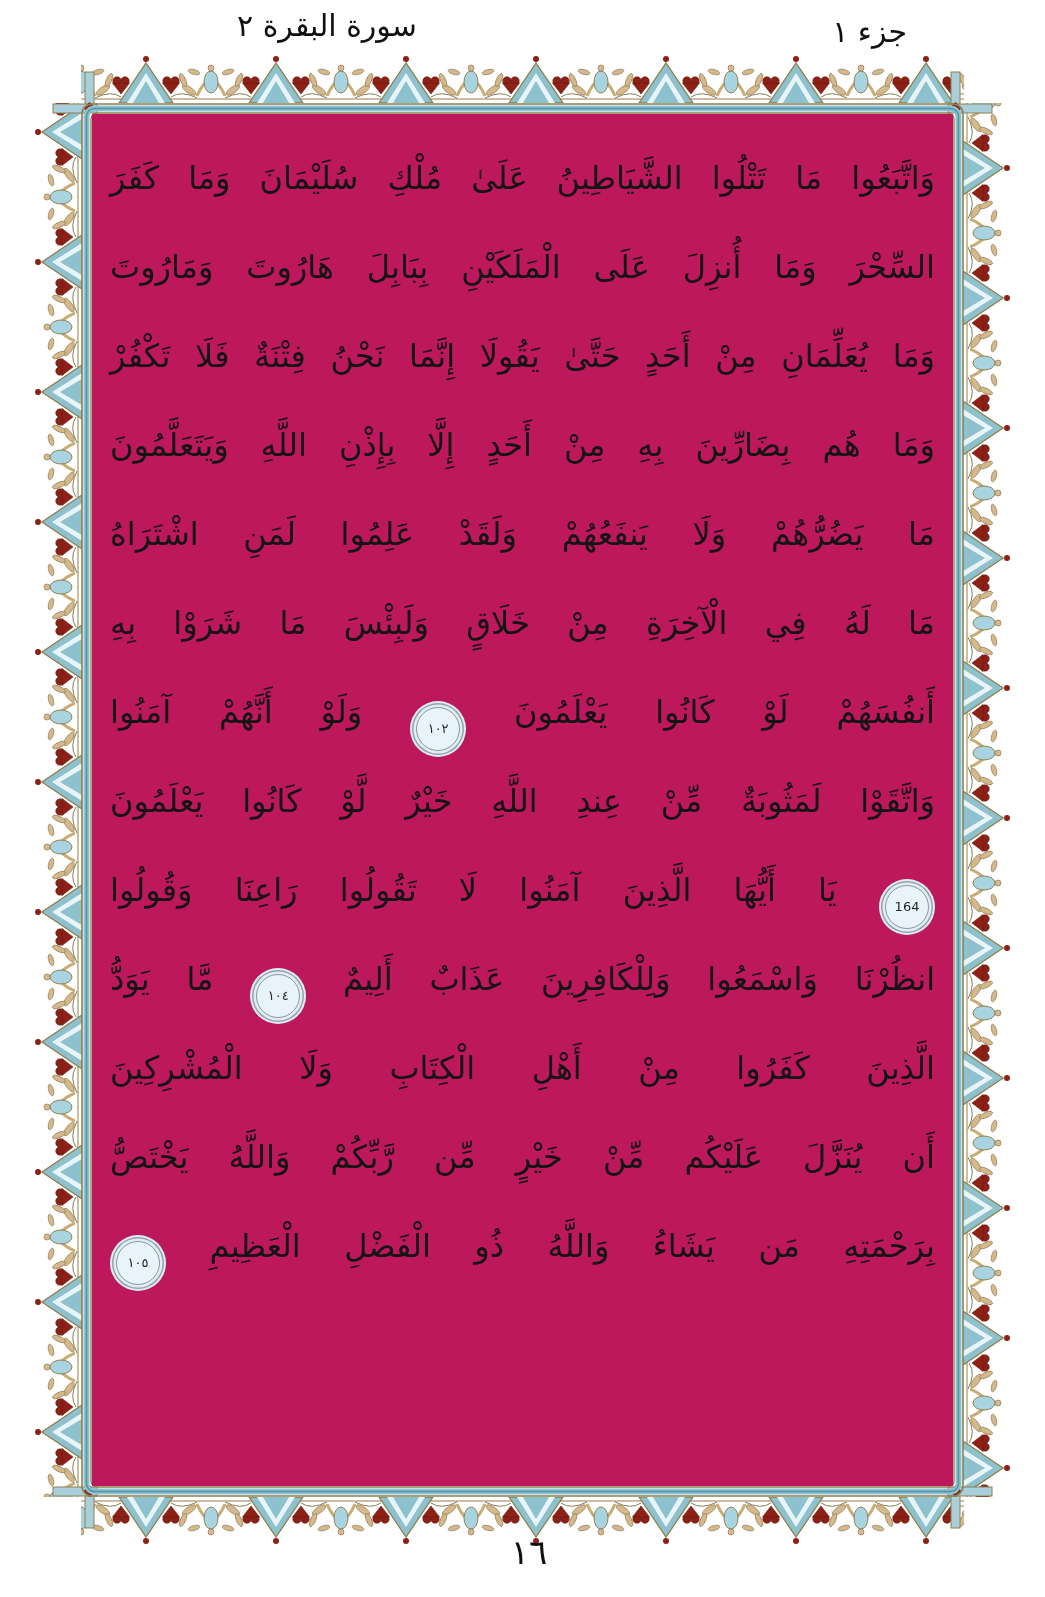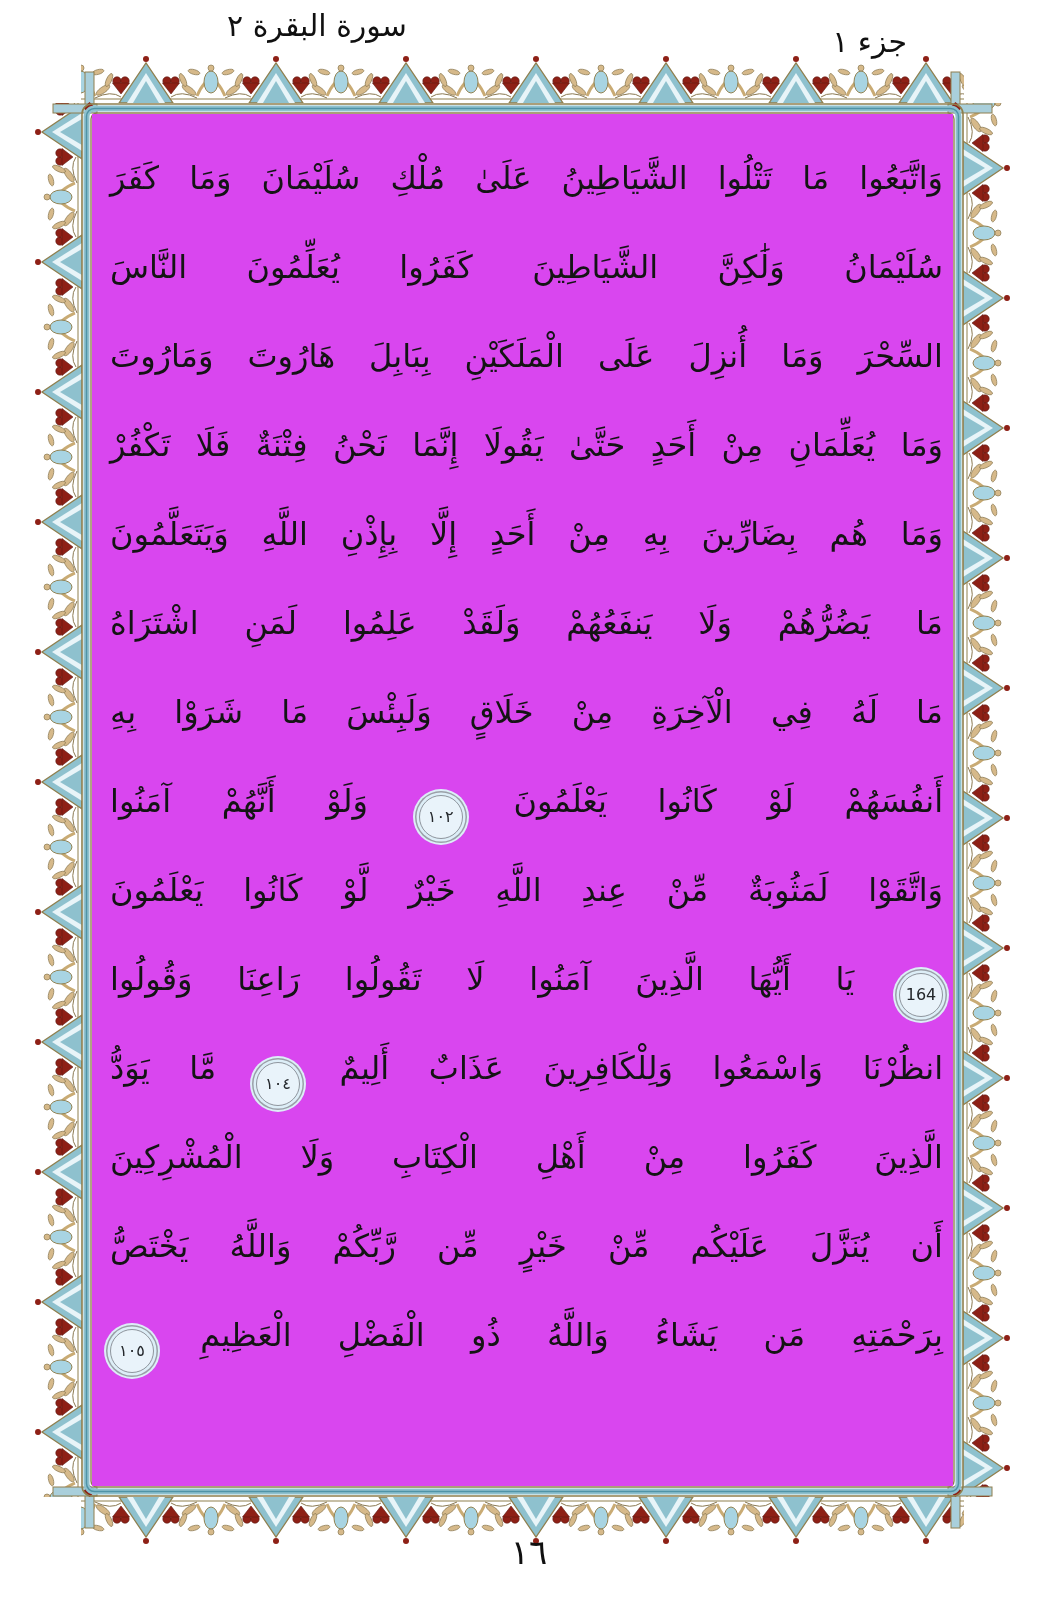--- a/index.html
+++ b/index.html
@@ -1,39 +1,39 @@
 <!DOCTYPE html>
 <html lang="ar" dir="rtl"><head>
 <meta charset="utf-8">
 <style>
   html,body{margin:0;padding:0;}
   body{
     width:1045px;height:1597px;position:relative;background:#ffffff;
     font-family:"DejaVu Sans", sans-serif;overflow:hidden;
   }
   .hdr{position:absolute;color:#101010;font-size:30px;white-space:nowrap;direction:rtl;}
-  #surah-label{left:217px;top:8px;width:200px;text-align:center;}
-  #juz-label{right:138px;top:24px;}
+  #surah-label{left:227px;top:8px;width:200px;text-align:center;}
+  #juz-label{right:138px;top:14px;}
   svg.frame{position:absolute;left:25px;top:40px;display:block;}
   #panel{
     position:absolute;left:92px;top:114px;width:861px;height:1372px;
-    background:#d946ef;box-sizing:border-box;padding:20px 10px 0 18px;
+    background:#be185d;box-sizing:border-box;padding:20px 18px 0 18px;
     direction:rtl;
   }
   .qline{
     height:89px;line-height:89px;white-space:nowrap;overflow:visible;
     text-align:justify;text-align-last:justify;-moz-text-align-last:justify;
     font-size:32px;color:#141414;direction:rtl;
   }
   .ayah{
     display:inline-flex;align-items:center;justify-content:center;
     width:42px;height:42px;border-radius:50%;
     border:1.6px solid #8f959d;background:#e9f3fa;
     box-shadow:0 0 0 2.5px #ddeef7, 0 0 0 4px #9aa0a8, 0 0 0 6px #ddeef7;
-    font-size:16px;color:#23272b;vertical-align:-10px;margin:0 0;
+    font-size:13px;color:#23272b;vertical-align:-10px;margin:0 6px;
     line-height:1;
   }
   #page-number{
     position:absolute;left:0;right:0;top:1532px;text-align:center;
     font-size:34px;color:#101010;padding-left:13px;
   }
 </style>
 </head>
 <body>
 
@@ -114,21 +114,20 @@
     <rect x="66" y="73" width="863" height="1374" rx="6" stroke="#8f7f4e" stroke-width="1.4"></rect>
   </g>
   <rect x="67" y="74" width="861" height="1372" rx="5" fill="#ddeef7"></rect>
 </svg>
 
 <div class="hdr" id="surah-label">سورة البقرة ٢</div>
 <div class="hdr" id="juz-label">جزء ١</div>
 
 <div id="panel">
     <div class="qline"><span>وَاتَّبَعُوا مَا تَتْلُوا الشَّيَاطِينُ عَلَىٰ مُلْكِ سُلَيْمَانَ وَمَا كَفَرَ</span></div>
-    <div class="qline"><span>سُلَيْمَانُ وَلَٰكِنَّ الشَّيَاطِينَ كَفَرُوا يُعَلِّمُونَ النَّاسَ</span></div>
     <div class="qline"><span>السِّحْرَ وَمَا أُنزِلَ عَلَى الْمَلَكَيْنِ بِبَابِلَ هَارُوتَ وَمَارُوتَ</span></div>
     <div class="qline"><span>وَمَا يُعَلِّمَانِ مِنْ أَحَدٍ حَتَّىٰ يَقُولَا إِنَّمَا نَحْنُ فِتْنَةٌ فَلَا تَكْفُرْ</span></div>
     <div class="qline"><span>وَمَا هُم بِضَارِّينَ بِهِ مِنْ أَحَدٍ إِلَّا بِإِذْنِ اللَّهِ وَيَتَعَلَّمُونَ</span></div>
     <div class="qline"><span>مَا يَضُرُّهُمْ وَلَا يَنفَعُهُمْ وَلَقَدْ عَلِمُوا لَمَنِ اشْتَرَاهُ</span></div>
     <div class="qline"><span>مَا لَهُ فِي الْآخِرَةِ مِنْ خَلَاقٍ وَلَبِئْسَ مَا شَرَوْا بِهِ</span></div>
     <div class="qline"><span>أَنفُسَهُمْ لَوْ كَانُوا يَعْلَمُونَ</span> <span class="ayah">١٠٢</span> <span>وَلَوْ أَنَّهُمْ آمَنُوا</span></div>
     <div class="qline"><span>وَاتَّقَوْا لَمَثُوبَةٌ مِّنْ عِندِ اللَّهِ خَيْرٌ لَّوْ كَانُوا يَعْلَمُونَ</span></div>
     <div class="qline"><span class="ayah">164</span> <span>يَا أَيُّهَا الَّذِينَ آمَنُوا لَا تَقُولُوا رَاعِنَا وَقُولُوا</span></div>
     <div class="qline"><span>انظُرْنَا وَاسْمَعُوا وَلِلْكَافِرِينَ عَذَابٌ أَلِيمٌ</span> <span class="ayah">١٠٤</span> <span>مَّا يَوَدُّ</span></div>
     <div class="qline"><span>الَّذِينَ كَفَرُوا مِنْ أَهْلِ الْكِتَابِ وَلَا الْمُشْرِكِينَ</span></div>

